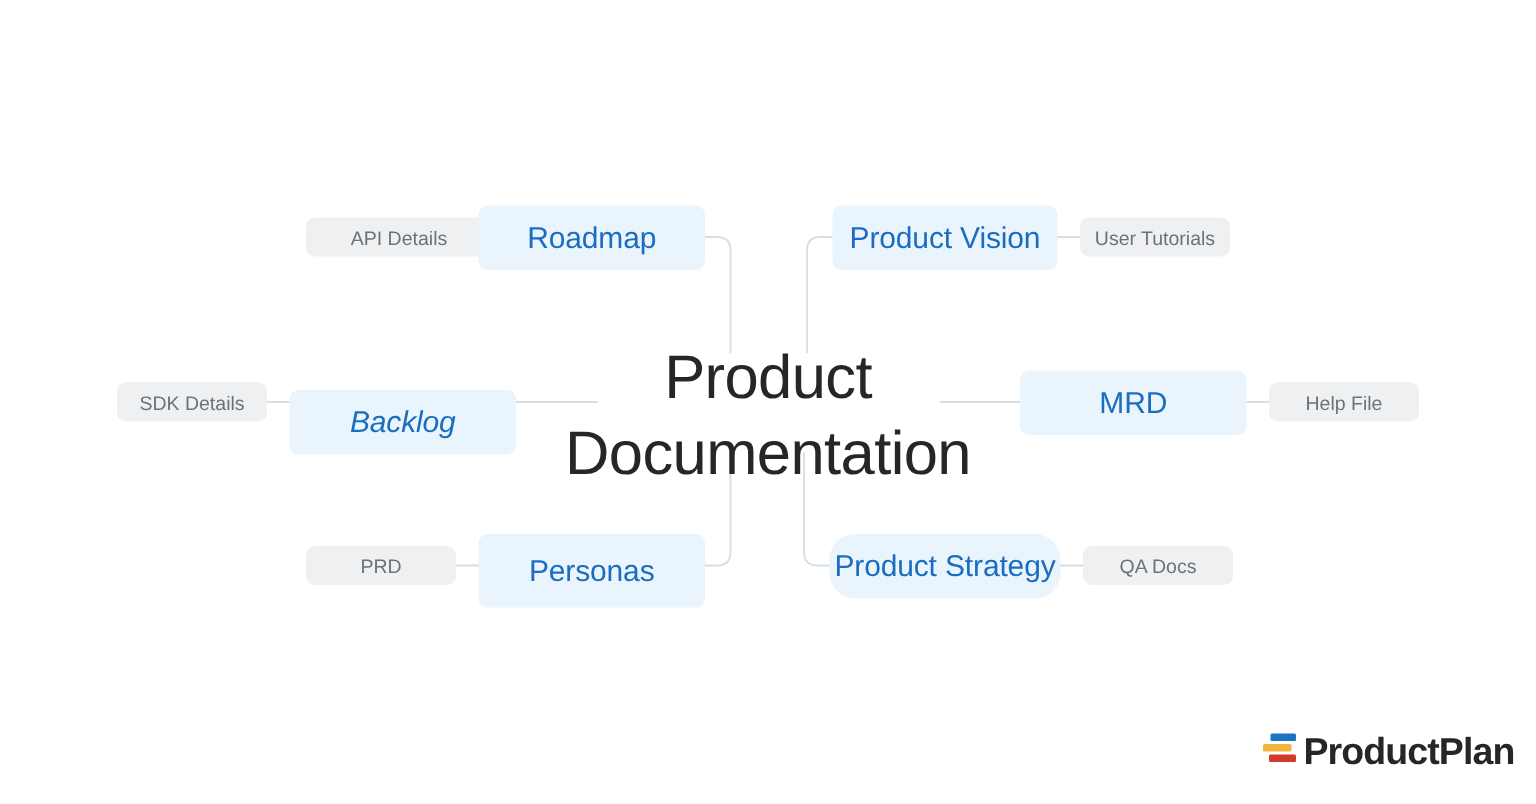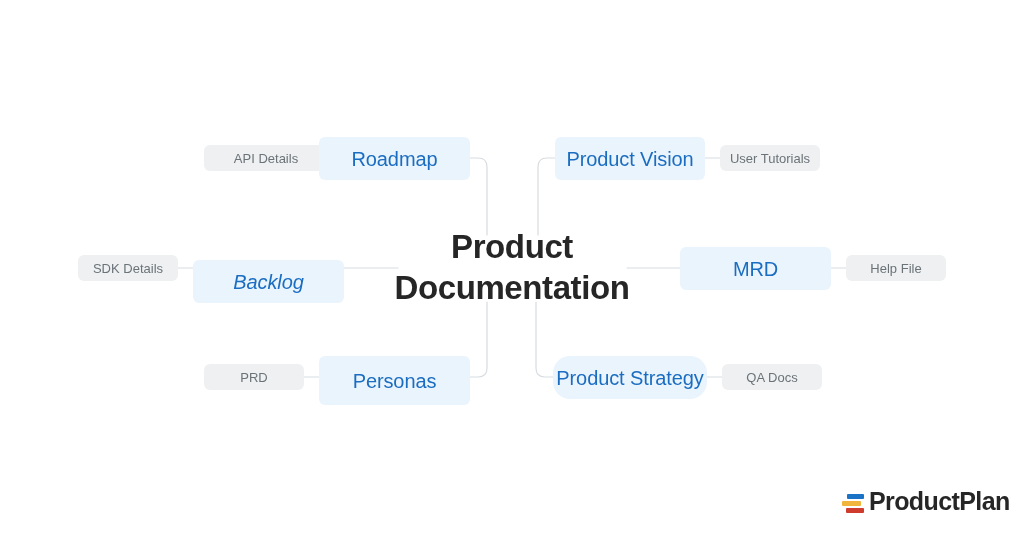--- a/index.html
+++ b/index.html
@@ -48,34 +48,34 @@
     background: #eef0f2;
     color: #6b7378;
     font-size: 13px;
     font-weight: 400;
   }
 
   .center-title {
     position: absolute;
     text-align: center;
     color: #262626;
-    font-size: 33px;
-    font-weight: 700;
+    font-size: 41px;
+    font-weight: 400;
     line-height: 1.25;
     letter-spacing: -0.4px;
   }
   .center-title .line {
     display: block;
   }
 
   
   .logo {
     position: absolute;
     display: flex;
-    align-items: flex-end;
+    align-items: flex-start;
     gap: 5px;
   }
   .logo-mark {
     position: relative;
     width: 22px;
     height: 20px;
   }
   .logo-bar {
     position: absolute;
     height: 5px;

